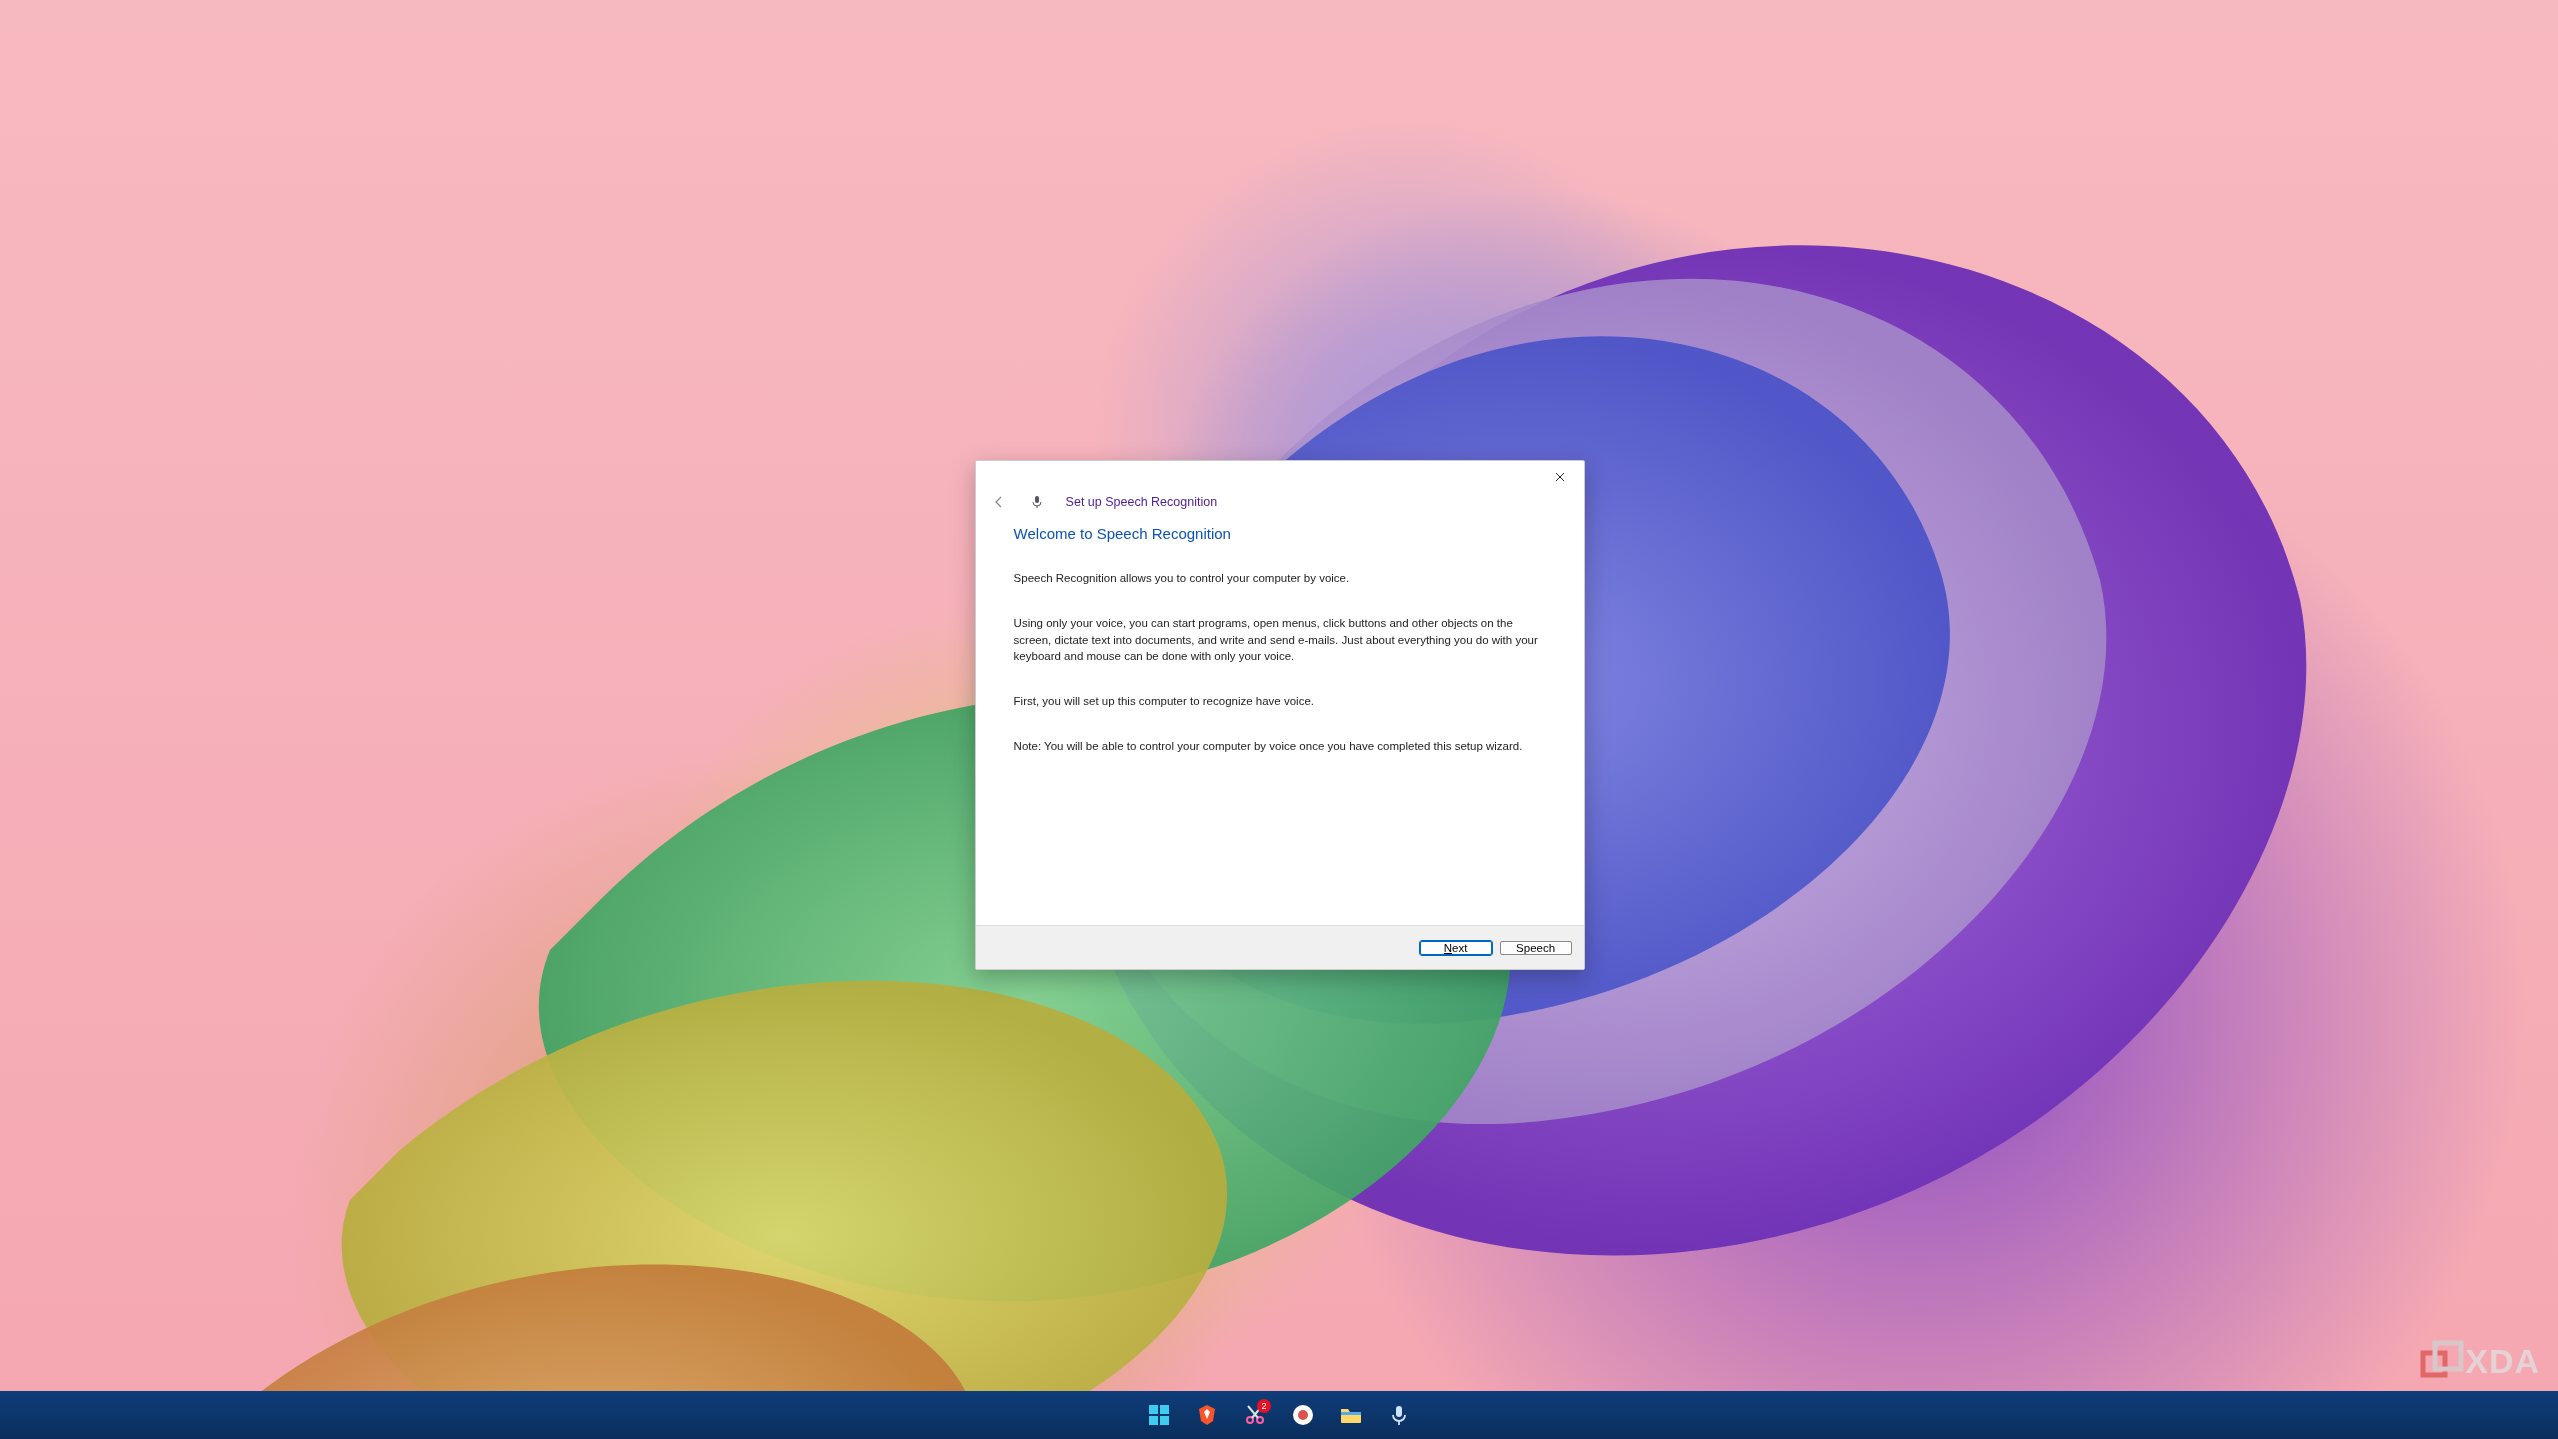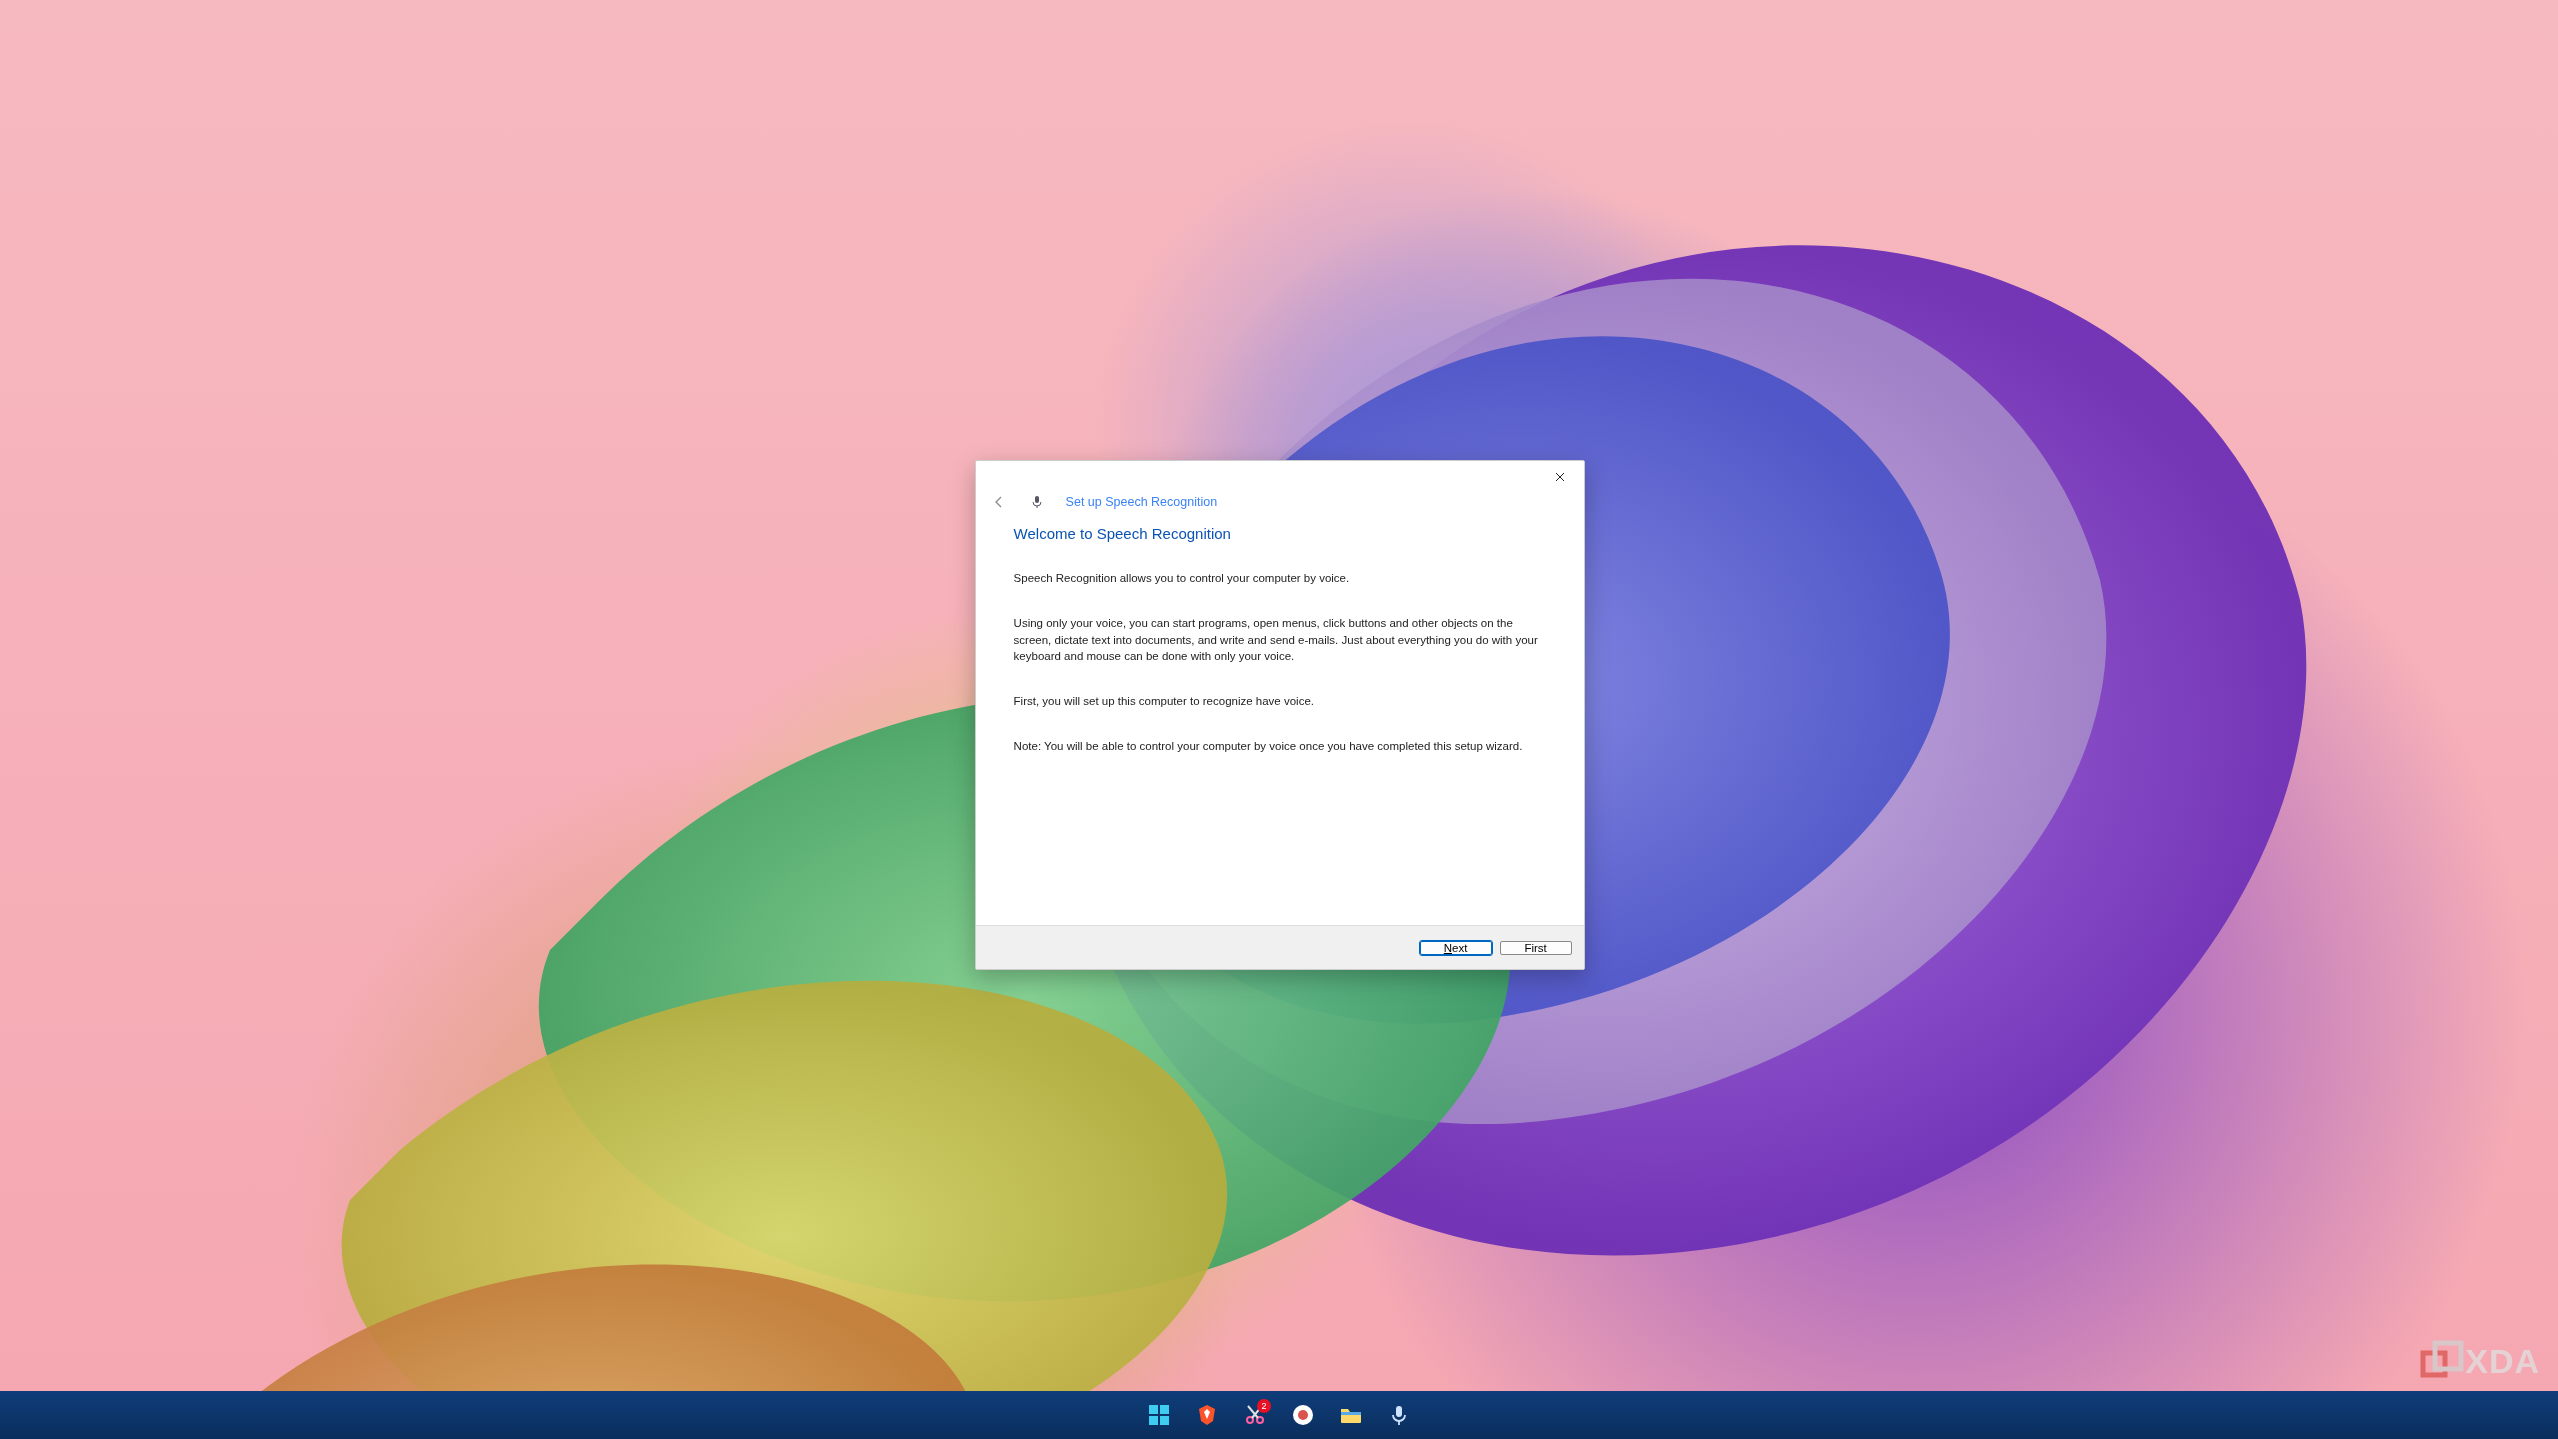--- a/index.html
+++ b/index.html
@@ -50,21 +50,21 @@
   color: #222;
   cursor: pointer;
 }
 
 .header-row {
   display: flex;
   align-items: center;
   padding: 0 14px 6px 14px;
   gap: 22px;
   font-size: 12.5px;
-  color: #3b82f6;
+  color: #4c1d95;
 }
 .back-arrow {
   width: 18px; height: 18px;
   display: flex; align-items: center; justify-content: center;
   color: #888;
   cursor: pointer;
 }
 .mic-small {
   width: 14px; height: 14px;
   display: flex; align-items: center; justify-content: center;
@@ -227,21 +227,21 @@
   </div>
   <div class="body-area">
     <div class="heading">Welcome to Speech Recognition</div>
     <div class="para">Speech Recognition allows you to control your computer by voice.</div>
     <div class="para">Using only your voice, you can start programs, open menus, click buttons and other objects on the screen, dictate text into documents, and write and send e-mails. Just about everything you do with your keyboard and mouse can be done with only your voice.</div>
     <div class="para">First, you will set up this computer to recognize have voice.</div>
     <div class="para">Note: You will be able to control your computer by voice once you have completed this setup wizard.</div>
   </div>
   <div class="footer">
     <button class="btn primary"><span class="underline">N</span><span>ext</span></button>
-    <button class="btn">First</button>
+    <button class="btn">Speech</button>
   </div>
 </div>
 
 <div class="watermark">
   <svg width="48" height="44" viewBox="0 0 48 44">
     <rect x="6" y="14" width="22" height="22" stroke="#d9534f" stroke-width="5" fill="none"></rect>
     <rect x="18" y="4" width="26" height="26" stroke="#d0d0d0" stroke-width="5" fill="none"></rect>
   </svg>
   <span class="txt">XDA</span>
 </div>

